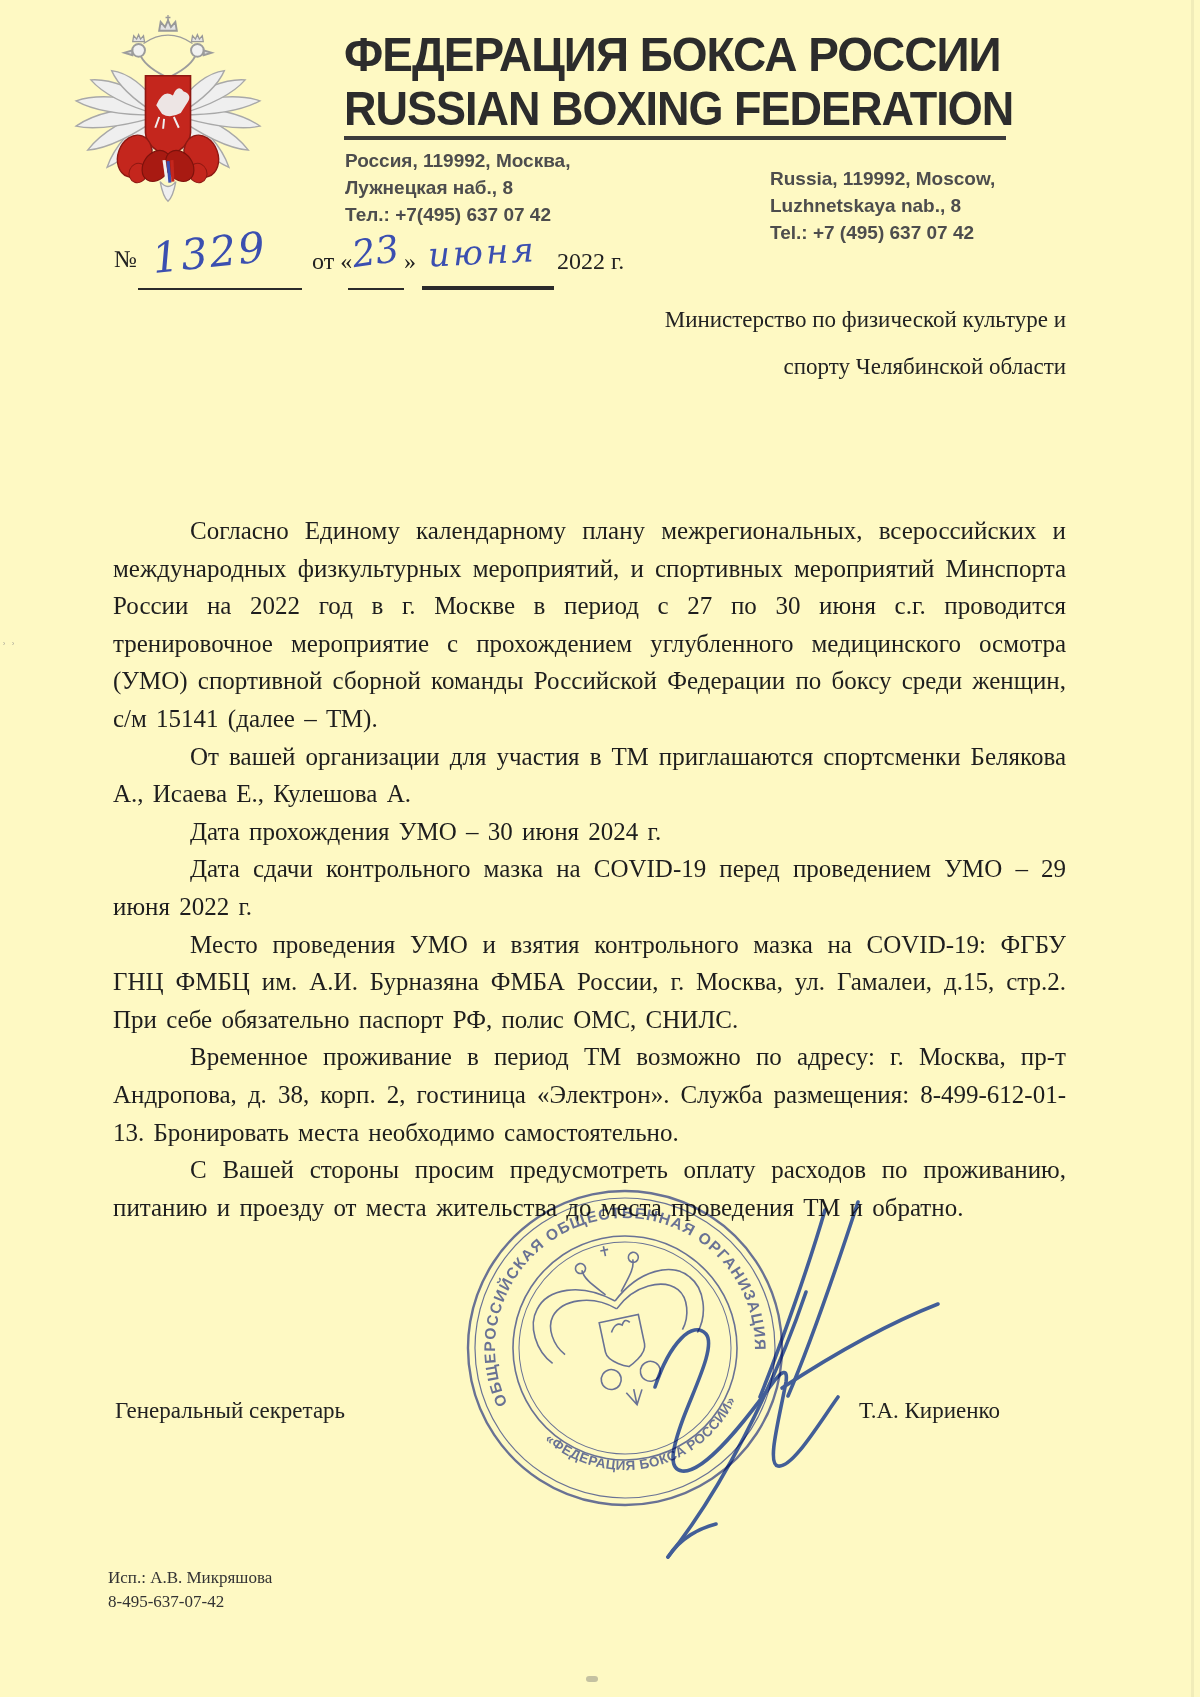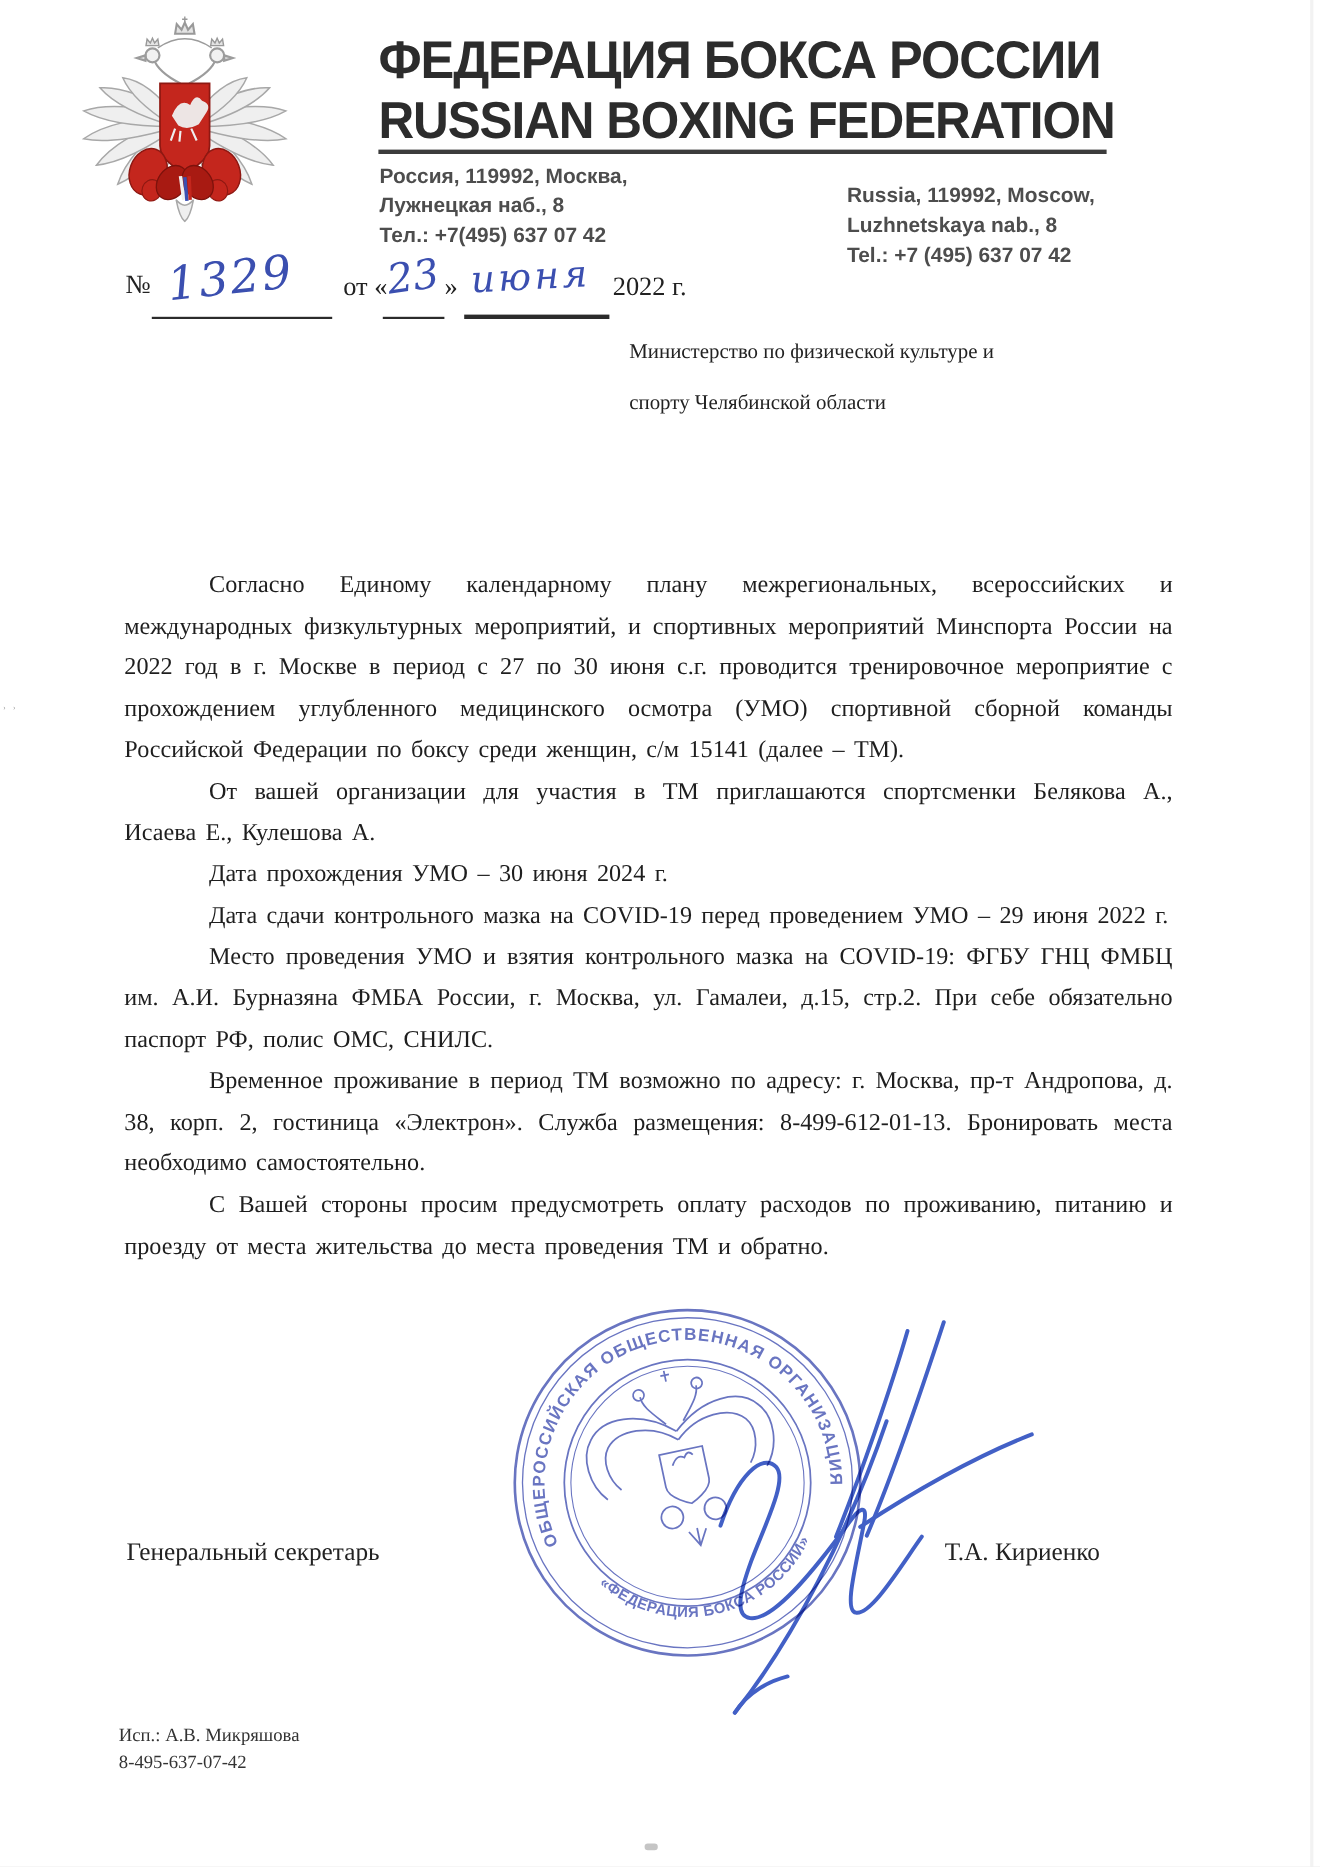--- a/index.html
+++ b/index.html
@@ -1,20 +1,20 @@
 <!DOCTYPE html>
 <html lang="ru"><head>
 <meta charset="utf-8">
 <style>
   html,body{margin:0;padding:0;background:#e9e9e9;}
   .page{
     position:relative;
     width:1200px;height:1697px;
     margin:0 auto;
-    background:#ffffff;
+    background:#fef9c3;
     overflow:hidden;
     font-family:"Liberation Serif", serif;
     color:#1f1f1f;
   }
   
   .emblem{position:absolute;left:70px;top:12px;width:196px;height:208px;}
   .org-title-ru{
     position:absolute;left:344px;top:26px;width:664px;
     font-family:"Liberation Sans",sans-serif;font-weight:700;
     font-size:46px;letter-spacing:-1px;color:#2c2c2c;white-space:nowrap;
@@ -37,27 +37,27 @@
   
   .ref{position:absolute;top:0;left:0;}
   .ref-print{position:absolute;font-size:24px;color:#222;white-space:nowrap;}
   .hand{
     position:absolute;color:#3b4fb0;font-family:"DejaVu Serif",serif;
     font-style:italic;white-space:nowrap;
   }
   .fill-line{position:absolute;background:#2b2b2b;}
   
   .recipient{
-    position:absolute;left:572px;top:296px;width:466px;
-    text-align:left;font-size:19px;line-height:47px;color:#222;
+    position:absolute;left:600px;top:296px;width:466px;
+    text-align:right;font-size:23px;line-height:47px;color:#222;
   }
   
   .body-text{
     position:absolute;left:113px;top:512px;width:953px;
-    font-size:22px;line-height:37.6px;text-align:justify;color:#1e1e1e;
+    font-size:25px;line-height:37.6px;text-align:justify;color:#1e1e1e;
     word-spacing:3px;
   }
   .body-text p{margin:0;text-indent:77px;}
   
   .signoff-title{position:absolute;left:115px;top:1398px;font-size:23px;color:#222;white-space:nowrap;}
   .signoff-name{position:absolute;right:200px;top:1398px;font-size:23px;color:#222;white-space:nowrap;text-align:center;}
   
   .stamp{position:absolute;left:455px;top:1178px;width:340px;height:340px;opacity:.82;mix-blend-mode:multiply;}
   .signature{position:absolute;left:520px;top:1172px;width:440px;height:400px;mix-blend-mode:multiply;}
   

